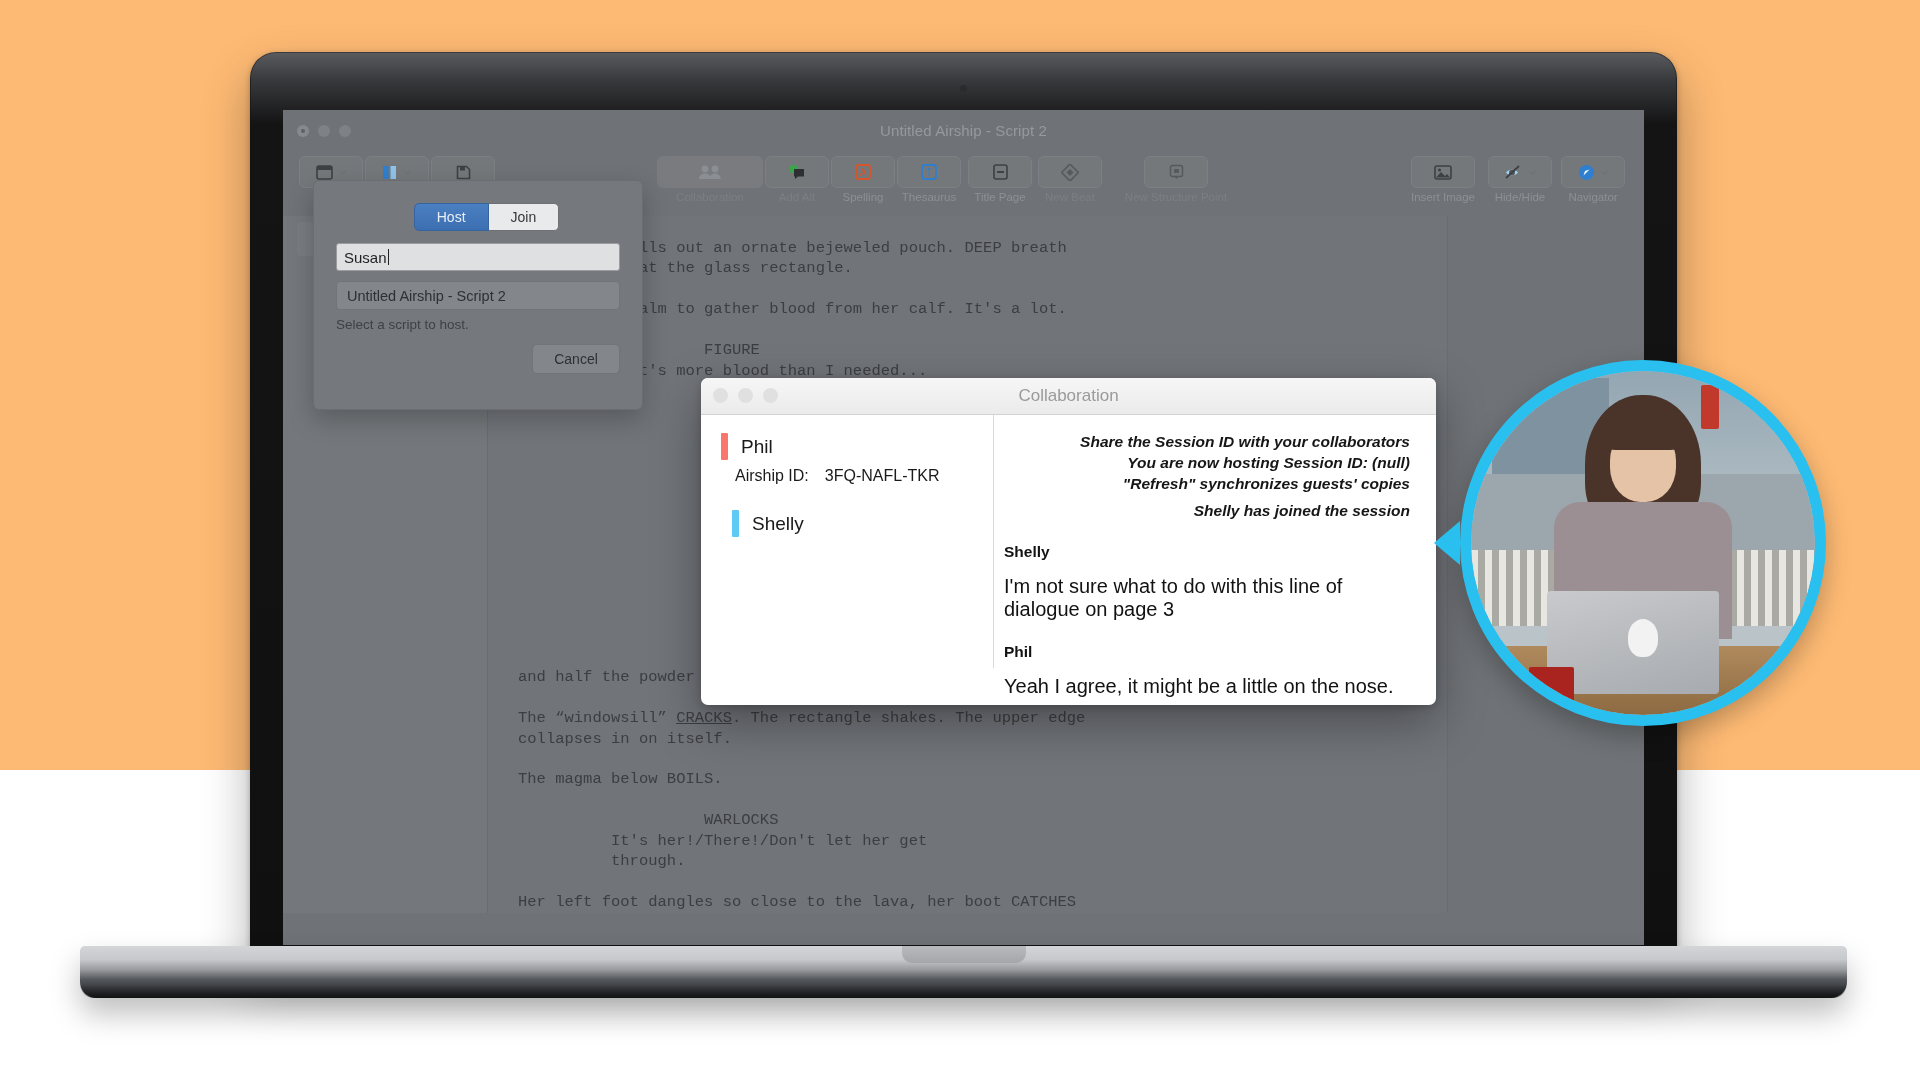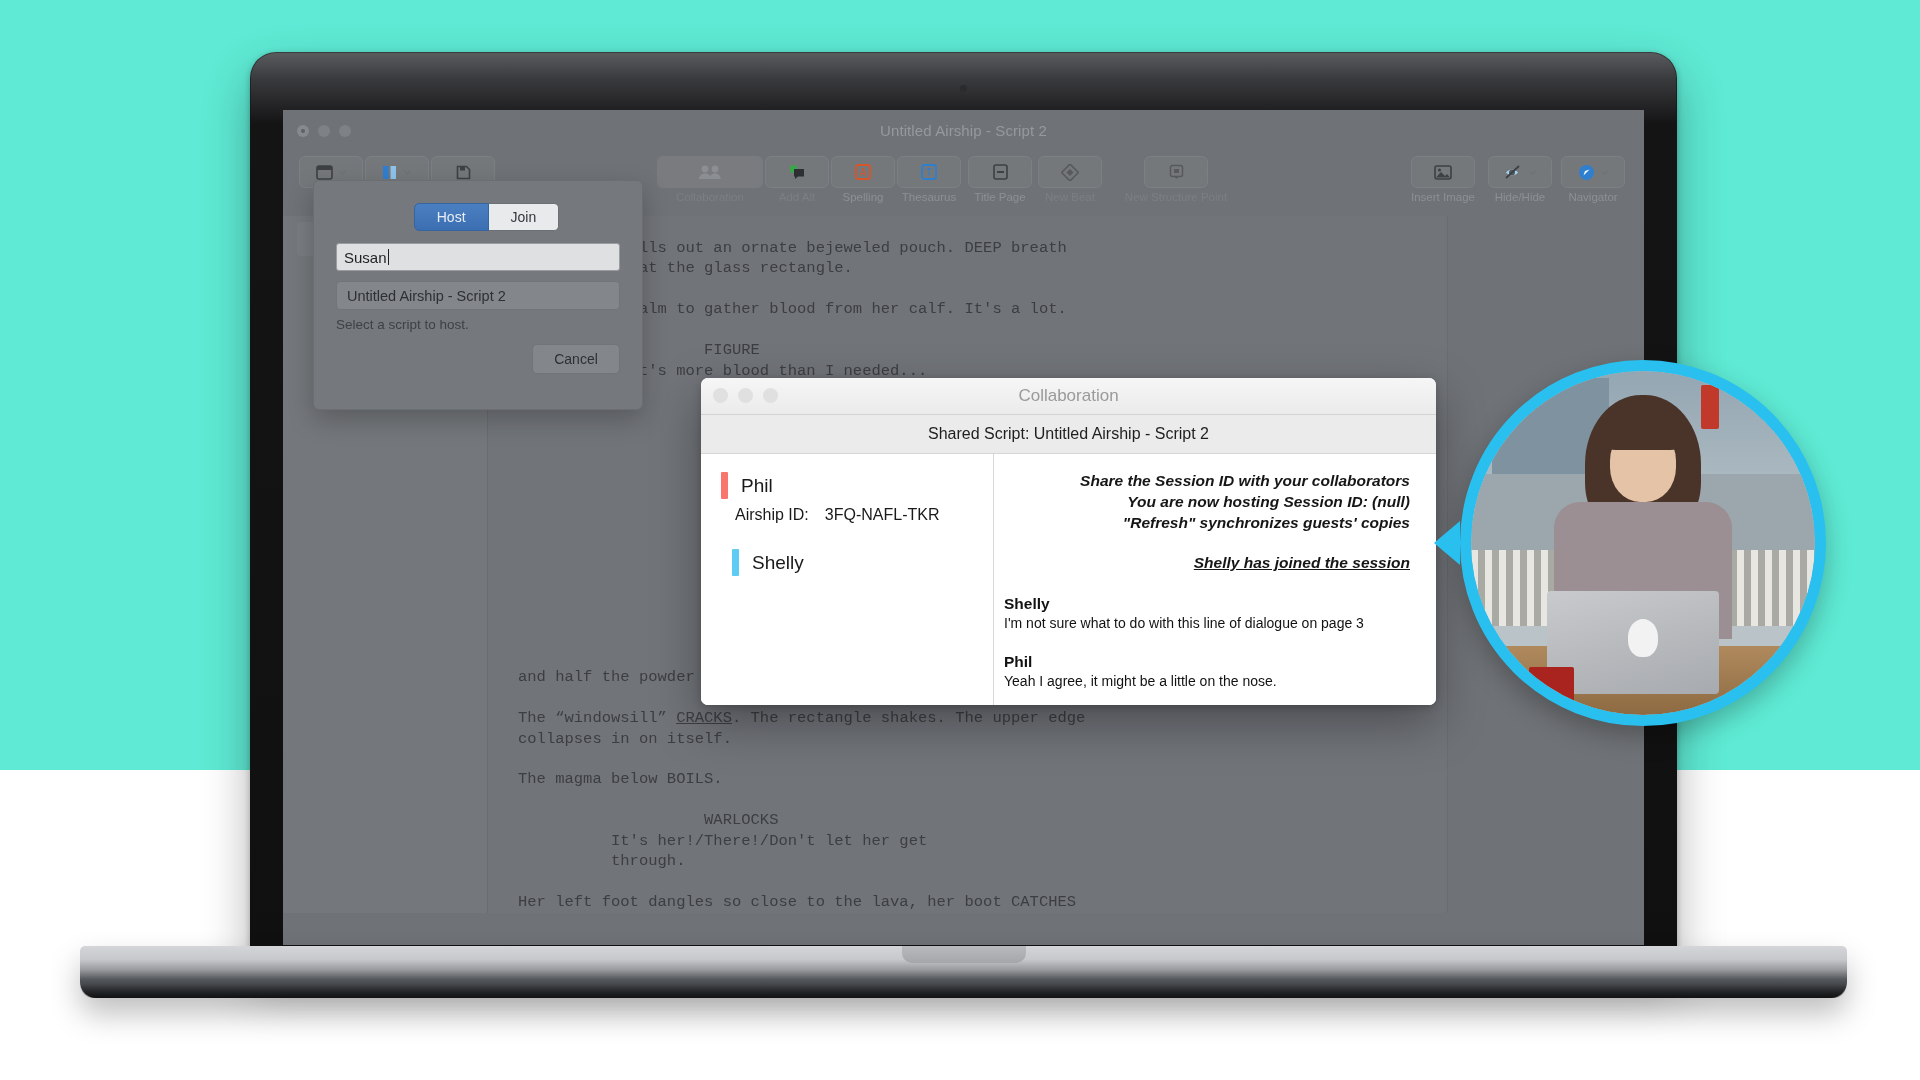--- a/index.html
+++ b/index.html
@@ -2,21 +2,21 @@
 <html><head>
 <meta charset="utf-8">
 <style>
   html,body{margin:0;padding:0;}
   body{
     width:1920px;height:1080px;overflow:hidden;
     background:#ffffff;
     font-family:"Liberation Sans", sans-serif;
     -webkit-font-smoothing:antialiased;
   }
-  .stage{position:relative;width:1920px;height:770px;background:#5eead4;}
+  .stage{position:relative;width:1920px;height:770px;background:#fdba74;}
 
   
   .laptop{position:absolute;left:250px;top:52px;width:1427px;height:912px;}
   .lid{
     position:absolute;left:0;top:0;width:1427px;height:912px;
     background:linear-gradient(180deg,#3a3c3f 0%,#232427 3%,#141415 8%,#101011 100%);
     border-radius:26px 26px 6px 6px;
     box-shadow:0 22px 48px rgba(0,0,0,.30), 0 2px 6px rgba(0,0,0,.25);
   }
   .lid:after{
@@ -180,24 +180,24 @@
   .collab-left{width:293px;border-right:1px solid #d8d8d8;padding:18px 0 0 0;box-sizing:border-box;}
   .part{display:flex;align-items:center;padding:0 0 0 20px;margin-bottom:4px;}
   .part .bar{width:7px;height:27px;border-radius:1px;margin-right:13px;}
   .part .nm{font-size:19px;color:#1a1a1a;}
   .part.indent{padding-left:31px;margin-top:25px;}
   .sess{font-size:16px;color:#1a1a1a;padding-left:34px;margin-top:7px;}
   .sess b{font-weight:400;}
   .sess .val{margin-left:16px;}
   .collab-right{flex:1;padding:16px 26px 0 10px;box-sizing:border-box;}
   .sys{font-size:15.5px;font-style:italic;font-weight:bold;color:#161616;text-align:right;line-height:1.36;}
-  .sys.gap{margin-top:19px;text-decoration:underline;}
+  .sys.gap{margin-top:6px;}
   .msg{margin-top:22px;}
   .msg .who{font-size:15.5px;font-weight:bold;color:#121212;}
-  .msg .txt{font-size:14px;color:#121212;margin-top:2px;}
+  .msg .txt{font-size:20px;color:#121212;margin-top:14px;}
 
   
   .avatar{position:absolute;}
   .ring{
     position:relative;border-radius:50%;
     box-sizing:border-box;overflow:hidden;
     box-shadow:0 10px 26px rgba(0,0,0,.26);
   }
   .ring .photo{position:absolute;inset:0;border-radius:50%;overflow:hidden;}
   .tail{position:absolute;width:0;height:0;}
@@ -494,21 +494,20 @@
 
       <div class="collab">
         <div class="collab-tb">
           <div class="collab-traffic">
             <i></i>
             <i></i>
             <i></i>
           </div>
           <div class="collab-title">Collaboration</div>
         </div>
-        <div class="collab-sub">Shared Script: Untitled Airship - Script 2</div>
         <div class="collab-body">
 
           <div class="collab-left">
             <div class="part">
               <span class="bar" style="background:#f9766f"></span>
               <span class="nm">Phil</span>
             </div>
             <div class="sess">
               <b>Airship ID:</b><span class="val">3FQ-NAFL-TKR</span>
             </div>

